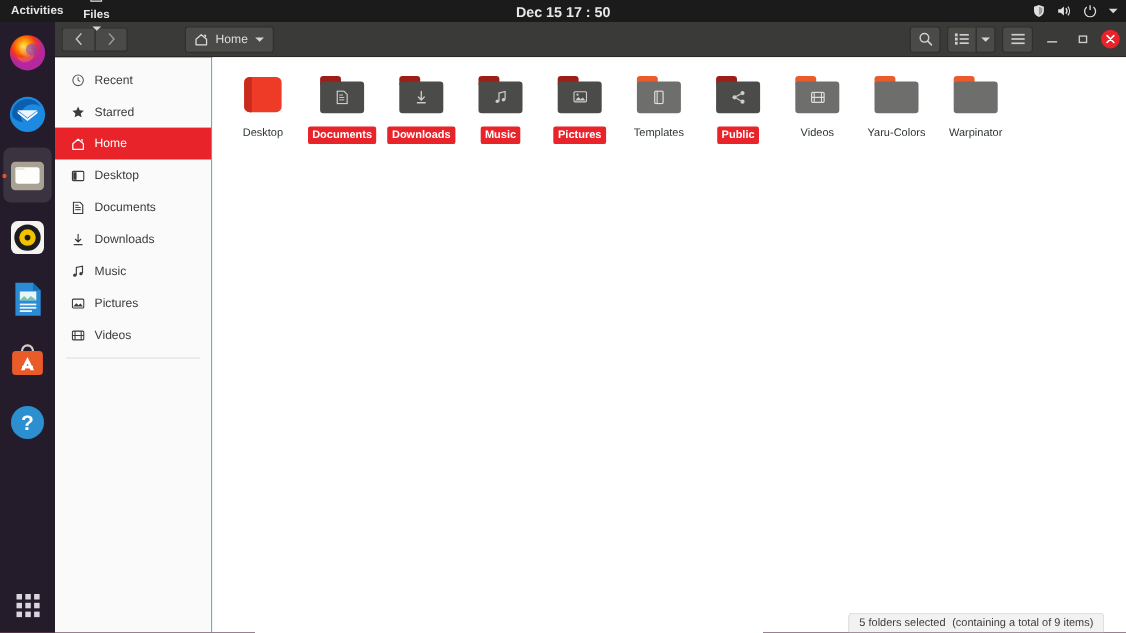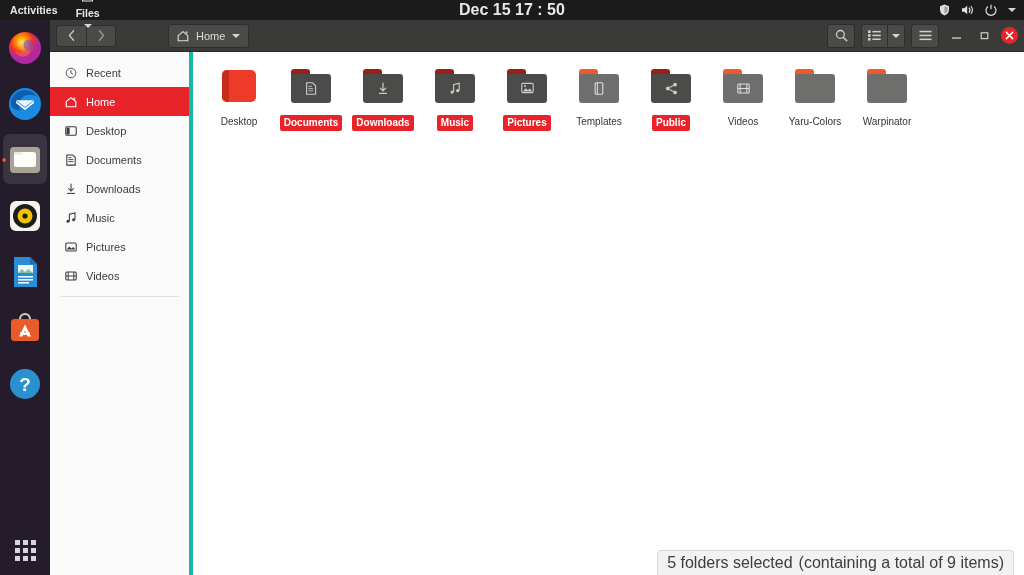--- a/index.html
+++ b/index.html
@@ -15,21 +15,21 @@
   .topbar {
     position: absolute; top: 0; left: 0; width: 1024px; height: 20px;
     background: #1b1b1b; color: #e8e8e8;
     display: flex; align-items: center;
     font-size: 10.5px; z-index: 50;
   }
   .topbar .activities { padding: 0 10px; font-weight: 600; letter-spacing: .1px; }
   .topbar .appmenu { display: flex; align-items: center; gap: 5px; padding: 0 8px; font-weight: 600; flex-direction: column; }
   .topbar .clock {
     position: absolute; left: 0; right: 0; text-align: center;
-    font-weight: 600; font-size: 16px; pointer-events: none;
+    font-weight: 600; font-size: 13px; pointer-events: none;
   }
   .topbar .tray {
     position: absolute; right: 8px; display: flex; align-items: center; gap: 11px;
   }
   .caret-dn { width: 0; height: 0; border-left: 4px solid transparent; border-right: 4px solid transparent; border-top: 4.5px solid #d6d6d6; display: inline-block; }
 
   
   .dock {
     position: absolute; top: 20px; left: 0; width: 50px; height: 555px;
     background: #241c2b; z-index: 40;
@@ -100,21 +100,21 @@
   }
   .wbtn.close {
     background: #e8232a; border-radius: 50%; width: 17px; height: 17px;
     color: #fff; font-size: 10px; font-weight: bold;
   }
 
   
   .wbody { display: flex; height: 523px; }
 
   .sidebar {
-    width: 143px; background: #fafafa; border-right: 4px solid #14b8a6;
+    width: 143px; background: #fafafa; border-right: 1px solid #14b8a6;
     padding-top: 6px; font-size: 11px; color: #3b3b3b;
   }
   .side-item {
     display: flex; align-items: center; gap: 9px;
     height: 29px; padding-left: 14px; color: #3b3b3b;
   }
   .side-item.selected { background: #e8232a; color: #ffffff; }
   .side-icon { width: 13px; height: 13px; display: flex; align-items: center; justify-content: center; flex: 0 0 13px; }
   .side-sep { height: 1px; background: #e0e0e0; margin: 6px 10px; }
 
@@ -176,24 +176,24 @@
     background: #fbfbfb; border: 1px solid #dadada; border-radius: 4px;
     box-shadow: 0 1px 1px rgba(0,0,0,.10);
   }
   .doc-icon i {
     display: block; height: 2px; background: #b9c0c6; margin: 0 5px 2.5px 5px;
   }
   .doc-icon i:first-child { margin-top: 8px; }
 
   
   .statusbar {
-    position: absolute; right: 10px; bottom: 0px;
+    position: absolute; right: 20px; bottom: 0px;
     background: #f2f2f2; border: 1px solid #d9d9d9; border-bottom: none;
     border-radius: 4px 4px 0 0;
-    padding: 3px 9px; font-size: 16px; color: #3d3d3d;
+    padding: 3px 9px; font-size: 10px; color: #3d3d3d;
     display: flex; gap: 6px; text-align: right;
   }
   svg { display: block; }
 </style>
 </head>
 <body>
 
 <div class="screen">
 
   <div class="topbar">
@@ -428,20 +428,28 @@
         <div class="side-item">
           <span class="side-icon">
             <svg width="12" height="12" viewBox="0 0 12 12">
                 <circle cx="6" cy="6" r="4.8" fill="none" stroke="#5a5a5a" stroke-width="1"></circle>
                 <path d="M6 3.2V6l2 1.2" stroke="#5a5a5a" stroke-width="1" fill="none"></path>
               </svg>
           </span>
           <span>Recent</span>
         </div>
 
+        <div class="side-item">
+          <span class="side-icon">
+            <svg width="12" height="12" viewBox="0 0 12 12">
+                <path d="M6 0.8 7.5 4.2l3.7.4-2.8 2.5.8 3.6L6 8.9 2.8 10.7l.8-3.6L0.8 4.6l3.7-.4z" fill="#3b3b3b"></path>
+              </svg>
+          </span>
+          <span>Starred</span>
+        </div>
 
         <div class="side-item selected">
           <span class="side-icon">
             <svg width="12" height="12" viewBox="0 0 12 12">
                 <path d="M1.2 5.6 6 1.6l4.8 4v5.1H1.2z" fill="none" stroke="#ffffff" stroke-width="1.15" stroke-linejoin="round"></path>
                 <path d="M8.6 2.1h1.2v1.6" stroke="#ffffff" stroke-width="1" fill="none"></path>
               </svg>
           </span>
           <span>Home</span>
         </div>

